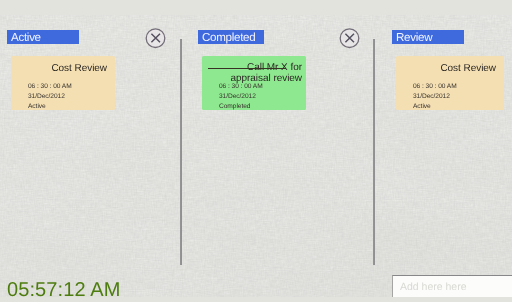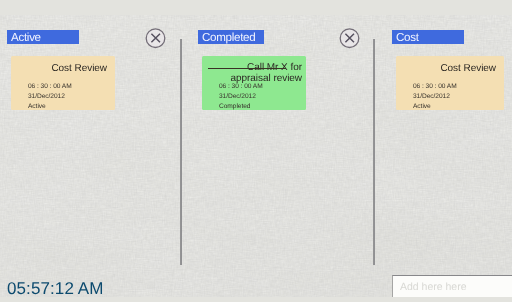--- a/index.html
+++ b/index.html
@@ -24,21 +24,21 @@
   .note .meta{font-size:6.6px;color:#38332c;line-height:10px;padding-left:8px;letter-spacing:-0.05px;}
   .note .meta.first{padding-top:8px;}
   .note .strike{position:absolute;left:5.5px;top:11.5px;width:78px;height:0.9px;background:#3a3125;}
   .note .title.wrap2{position:absolute;left:8px;top:7px;width:92px;line-height:10.6px;}
   .note .meta.g-time{position:absolute;left:9px;top:26px;padding-left:8px;}
   .note .meta.g-date{position:absolute;left:9px;top:36px;padding-left:8px;}
   .note .meta.g-status{position:absolute;left:9px;top:46px;padding-left:8px;}
 
   .divider{position:absolute;width:2px;background:linear-gradient(90deg,#9e9e9e 0%,#8c8c8e 45%,#909092 75%,#c0c0bf 100%);}
   .closebtn{position:absolute;}
-  .clock{position:absolute;font-size:17px;color:#0c4a6e;letter-spacing:0.1px;white-space:nowrap;}
+  .clock{position:absolute;font-size:20px;color:#4d7c0f;letter-spacing:0.1px;white-space:nowrap;}
   .noteinput{position:absolute;background:#fcfcfa;
              border-top:1px solid #87878a;
              border-left:1px solid #a5a5a4;
              border-right:1px solid #d9d9d6;
              border-bottom:1px solid #d0d0cd;
              box-sizing:border-box;}
   .noteinput .ph{position:absolute;left:7px;top:5px;font-size:10.5px;color:#d8d8d4;}
 </style>
 </head>
 <body>
@@ -106,21 +106,21 @@
 
   <div class="closebtn" style="left:338px;top:12px;">
     <svg width="23" height="23" viewBox="0 0 23 23">
       <circle cx="11.5" cy="11.2" r="9.3" fill="#efe9ef" fill-opacity="0.55" stroke="#736d77" stroke-width="1.3"></circle>
       <path d="M7.4 6.7 L16.0 15.3 M16.0 6.7 L7.4 15.3" stroke="#55505e" stroke-width="1.45" stroke-linecap="butt"></path>
     </svg>
   </div>
 
   <div class="divider" style="left:373px;top:24px;height:226px;"></div>
 
-  <div class="hdr" style="left:392px;top:15px;width:72px;">Cost</div>
+  <div class="hdr" style="left:392px;top:15px;width:72px;">Review</div>
 
   <div class="note" style="left:396px;top:41px;width:108px;height:54px;background:#f4dfb3;">
     <div class="title">Cost Review</div>
     <div class="meta first">06 : 30 : 00 AM</div>
     <div class="meta">31/Dec/2012</div>
     <div class="meta">Active</div>
   </div>
 
   <div class="clock" style="left:7px;top:264px;">05:57:12 AM</div>
 

